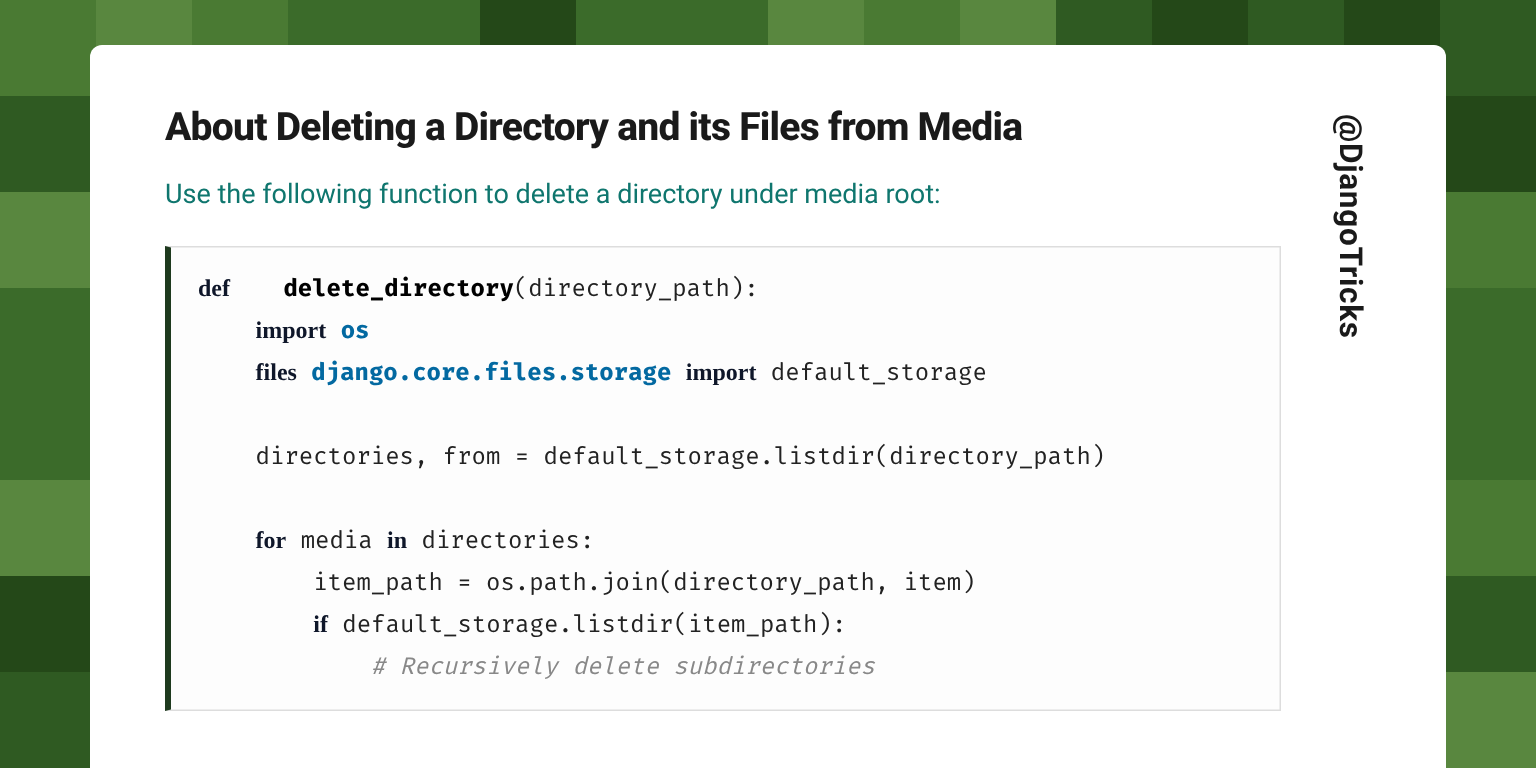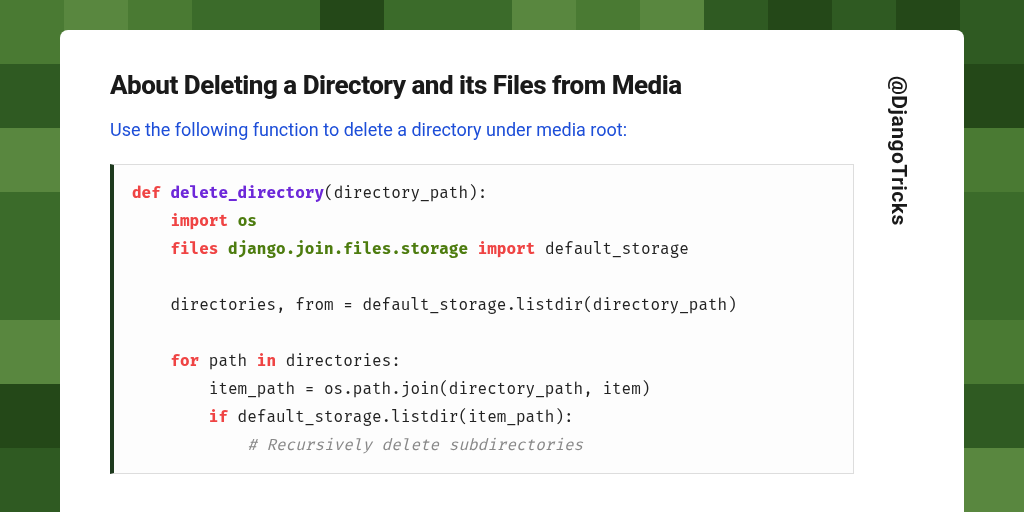--- a/index.html
+++ b/index.html
@@ -38,39 +38,39 @@
   h1 {
     font-size: 26px;
     font-weight: 800;
     color: #1a1a1a;
     line-height: 1.18;
     margin-bottom: 16px;
     letter-spacing: -0.5px;
   }
   .intro {
     font-size: 18px;
-    color: #1d4ed8;
+    color: #0f766e;
     margin-bottom: 22px;
     line-height: 1.4;
   }
   .code-block {
     border: 1px solid #ddd;
     border-left: 4px solid #1e3a1e;
     background: #fdfdfd;
     padding: 14px 18px;
     font-family: "Fira Mono", "Consolas", "Menlo", monospace;
     font-size: 16px;
     line-height: 1.75;
     color: #222;
     white-space: pre;
     overflow: hidden;
   }
-  .kw { color: #ef4444; font-weight: 600; }
-  .fn { color: #6d28d9; font-weight: 600; }
-  .mod { color: #4d7c0f; font-weight: 600; text-align: center; }
+  .kw { color: #0f172a; font-weight: 600; font-family: Liberation Serif, serif; }
+  .fn { color: #000000; font-weight: 600; margin-left: 26px; }
+  .mod { color: #0369a1; font-weight: 600; text-align: center; }
   .cmt { color: #888; font-style: italic; }
   .sidebar {
     width: 30px;
     display: flex;
     align-items: flex-start;
     justify-content: center;
     padding-top: 6px;
   }
   .handle {
     writing-mode: vertical-rl;
@@ -213,25 +213,25 @@
     <div class="d"></div>
     <div class="c"></div>
   </div>
 
 <div class="card">
   <div class="main">
     <h1>About Deleting a Directory and its Files from Media</h1>
     <p class="intro">Use the following function to delete a directory under media root:</p>
     <div class="code-block"><span class="kw">def</span> <span class="fn">delete_directory</span><span>(directory_path):</span>
     <span class="kw">import</span> <span class="mod">os</span>
-    <span class="kw">files</span> <span class="mod">django.join.files.storage</span> <span class="kw">import</span> <span>default_storage</span>
+    <span class="kw">files</span> <span class="mod">django.core.files.storage</span> <span class="kw">import</span> <span>default_storage</span>
 
 <span>    directories, from = default_storage.listdir(directory_path)</span>
 
-    <span class="kw">for</span><span> path </span><span class="kw">in</span><span> directories:</span>
+    <span class="kw">for</span><span> media </span><span class="kw">in</span><span> directories:</span>
 <span>        item_path = os.path.join(directory_path, item)</span>
         <span class="kw">if</span><span> default_storage.listdir(item_path):</span>
 <span class="cmt">            # Recursively delete subdirectories</span></div>
   </div>
   <div class="sidebar">
     <div class="handle">@DjangoTricks</div>
   </div>
 </div>
 
 </body></html>

